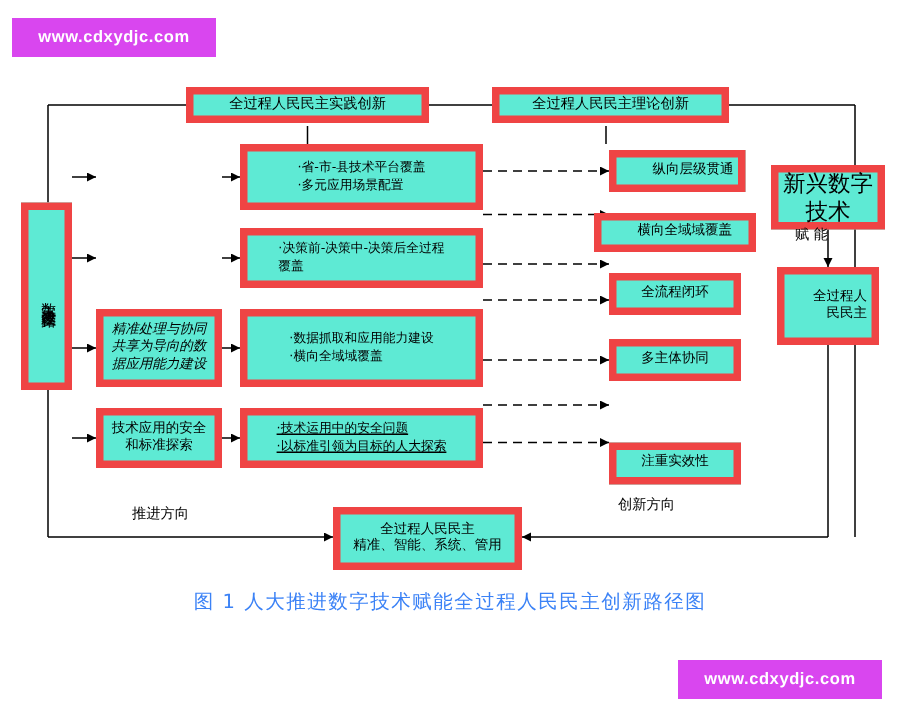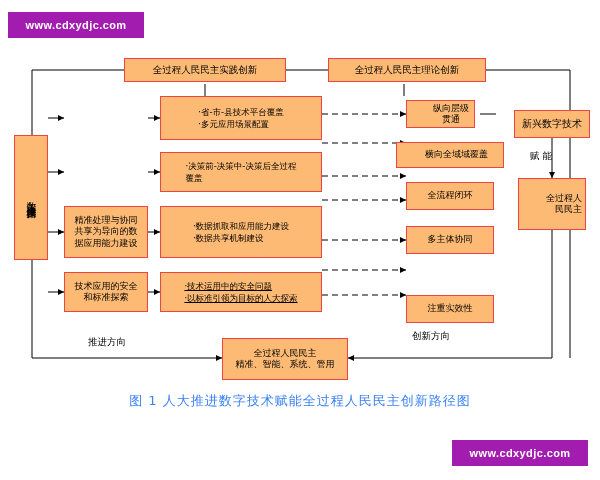--- a/index.html
+++ b/index.html
@@ -5,40 +5,40 @@
   html,body{margin:0;padding:0;}
   body{
     width:600px;height:480px;
     background:#ffffff;
     font-family:"DejaVu Sans","Liberation Sans",sans-serif;
     position:relative;
     overflow:hidden;
   }
   .wm{
     position:absolute;
-    background:#a21caf;
+    background:#d946ef;
     color:#ffffff;
     font-size:11px;
     font-weight:bold;
     letter-spacing:.4px;
     display:flex;align-items:center;justify-content:center;
     font-family:"Liberation Sans",sans-serif;
   }
   #wm-top{left:8px;top:12px;width:136px;height:26px;}
   #wm-bottom{left:452px;top:440px;width:136px;height:26px;}
 
   #diagram{
     position:absolute;left:0;top:0;width:600px;height:480px;
   }
   svg#wires{position:absolute;left:0;top:0;width:600px;height:480px;}
 
   .box{
     position:absolute;
-    border:1px solid #ef4444;
-    background:#fdba74;
+    border:5px solid #ef4444;
+    background:#5eead4;
     box-sizing:border-box;
     display:flex;
     align-items:center;
     justify-content:center;
     text-align:center;
     line-height:1.25;
     font-size:9px;
     color:#000;
     padding:2px 3px;
   }
@@ -131,21 +131,21 @@
 
       <path d="M480,114 L496,114"></path>
     </g>
   </svg>
 
   <div class="box vert" style="left:14px;top:135px;width:34px;height:125px;">数字人大建设路径</div>
 
   <div class="box" style="left:124px;top:58px;width:162px;height:24px;font-size:9.5px;">全过程人民民主实践创新</div>
   <div class="box" style="left:328px;top:58px;width:158px;height:24px;font-size:9.5px;">全过程人民民主理论创新</div>
 
-  <div class="box twoline" style="left:64px;top:206px;width:84px;height:52px;">
+  <div class="box twoline" style="left:64px;top:206px;width:84px;height:52px;font-style:italic;">
     <div>精准处理与协同</div>
     <div>共享为导向的数</div>
     <div>据应用能力建设</div>
   </div>
   <div class="box twoline" style="left:64px;top:272px;width:84px;height:40px;">
     <div>技术应用的安全</div>
     <div>和标准探索</div>
   </div>
 
   <div class="box" style="left:160px;top:96px;width:162px;height:44px;">
@@ -156,37 +156,37 @@
   </div>
   <div class="box" style="left:160px;top:152px;width:162px;height:40px;">
     <div class="bullets">
       <div>·决策前-决策中-决策后全过程</div>
       <div>  覆盖</div>
     </div>
   </div>
   <div class="box" style="left:160px;top:206px;width:162px;height:52px;">
     <div class="bullets">
       <div>·数据抓取和应用能力建设</div>
-      <div>·数据共享机制建设</div>
+      <div>·横向全域域覆盖</div>
     </div>
   </div>
   <div class="box" style="left:160px;top:272px;width:162px;height:40px;text-decoration:underline;">
     <div class="bullets">
       <div>·技术运用中的安全问题</div>
       <div>·以标准引领为目标的人大探索</div>
     </div>
   </div>
 
-  <div class="box" style="left:406px;top:100px;width:69px;height:28px;padding-left:24px;">纵向层级贯通</div>
+  <div class="box" style="left:406px;top:100px;width:91px;height:28px;padding-left:24px;">纵向层级贯通</div>
   <div class="box" style="left:396px;top:142px;width:108px;height:26px;padding-left:16px;">横向全域域覆盖</div>
   <div class="box" style="left:406px;top:182px;width:88px;height:28px;">全流程闭环</div>
   <div class="box" style="left:406px;top:226px;width:88px;height:28px;">多主体协同</div>
   <div class="box" style="left:406px;top:278px;width:88px;height:28px;margin-top:17px;">注重实效性</div>
 
-  <div class="box" style="left:514px;top:110px;width:76px;height:28px;font-size:10px;">新兴数字技术</div>
+  <div class="box" style="left:514px;top:110px;width:76px;height:43px;font-size:15px;">新兴数字技术</div>
   <div class="lbl" style="left:530px;top:150px;">赋 能</div>
   <div class="box twoline" style="left:518px;top:178px;width:68px;height:52px;align-items:flex-end;">
     <div>全过程人</div>
     <div>民民主</div>
   </div>
 
   <div class="box twoline" style="left:222px;top:338px;width:126px;height:42px;">
     <div>全过程人民民主</div>
     <div>精准、智能、系统、管用</div>
   </div>

